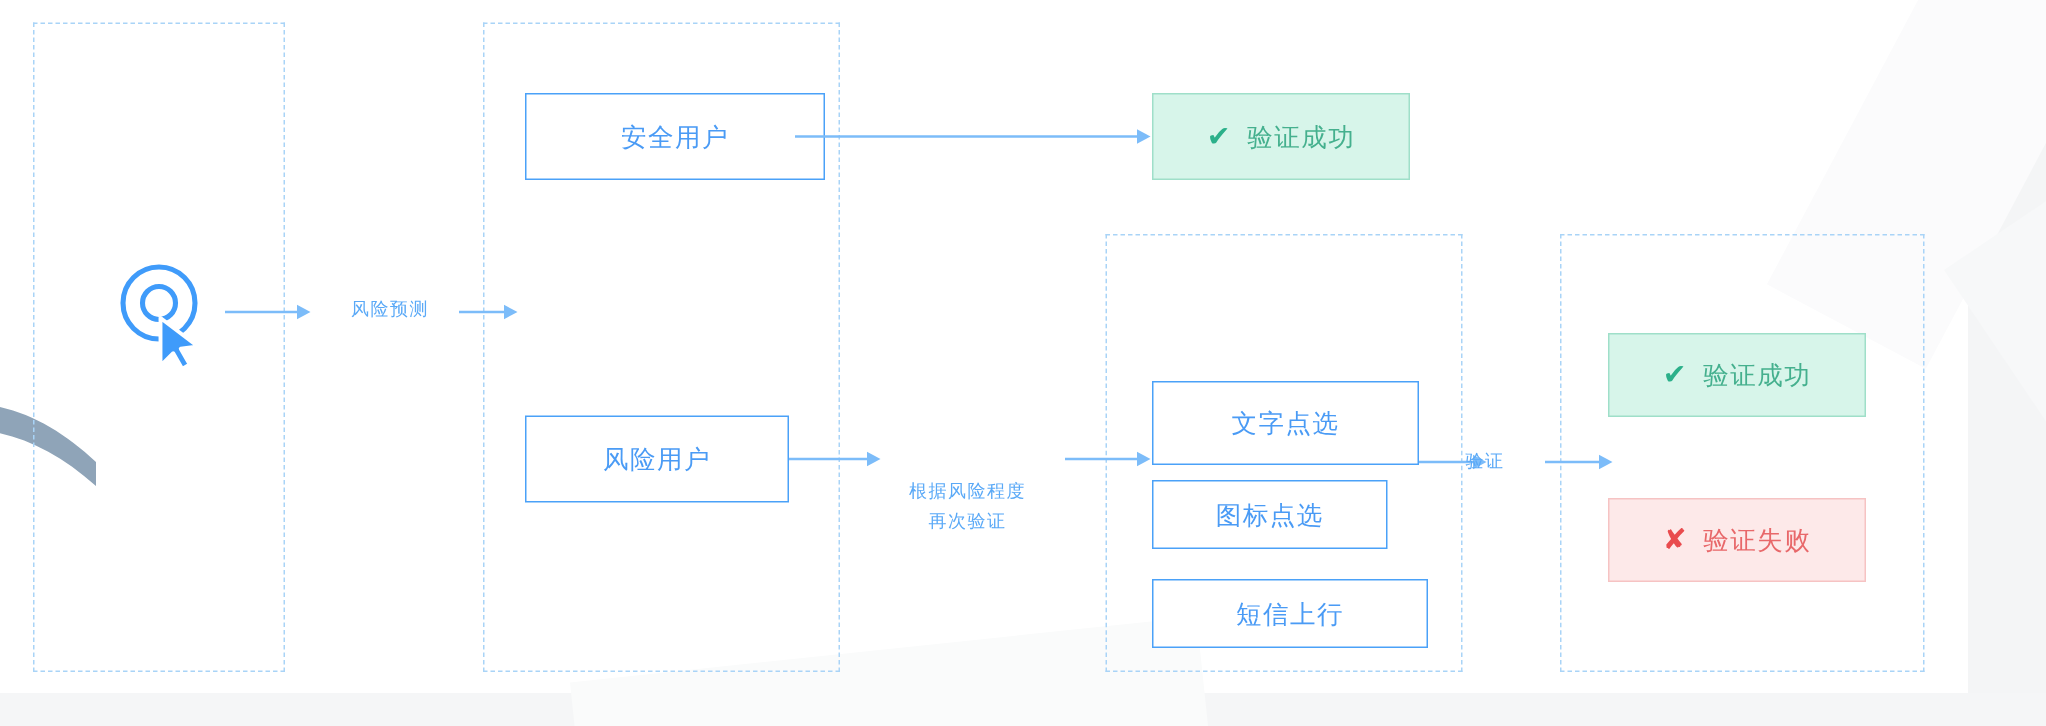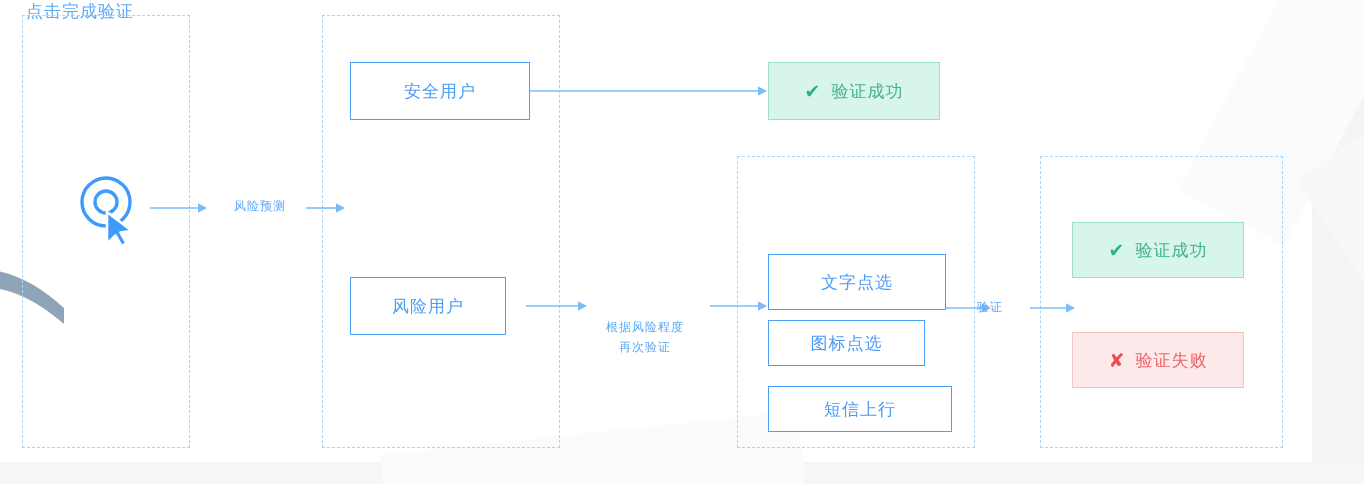--- a/index.html
+++ b/index.html
@@ -54,22 +54,22 @@
   .node{
     position:absolute;
     box-sizing:border-box;
     border:1.6px solid #4aa1f8;
     background:#ffffff;
     color:#4a9bf5;
     font-size:17px;
     display:flex;align-items:center;justify-content:center;
     letter-spacing:1px;
   }
-  #node-safe-user {left:350px;top:62px; width:180px;height:58px;}
-  #node-risk-user {left:350px;top:277px;width:156px;height:58px;}
+  #node-safe-user {left:350px;top:62px; width:200px;height:58px;}
+  #node-risk-user {left:350px;top:277px;width:176px;height:58px;}
 
   #node-method-0{left:768px;top:188px;width:178px;height:46px;}
   #node-method-1{left:768px;top:254px;width:178px;height:56px;}
   #node-method-2{left:768px;top:320px;width:157px;height:46px;}
   #node-method-3{left:768px;top:386px;width:184px;height:46px;}
 
   
   .status{
     position:absolute;box-sizing:border-box;
     display:flex;align-items:center;justify-content:center;
@@ -121,21 +121,20 @@
   <div class="panel" id="panel-entry"></div>
   <div class="panel" id="panel-classify"></div>
   <div class="panel" id="panel-methods"></div>
   <div class="panel" id="panel-result"></div>
 
   <svg id="icon-click-ring" viewBox="0 0 64 76">
     <circle cx="30" cy="30" r="24" fill="none" stroke="#3f9bfa" stroke-width="3.4"></circle>
     <circle cx="30" cy="30" r="11" fill="none" stroke="#3f9bfa" stroke-width="3.4"></circle>
     <path d="M31 40 L31 72 L39.5 63.5 L45.5 74 L50.5 71 L44.5 60.5 L56 59 Z" fill="#3f9bfa" stroke="#ffffff" stroke-width="2.6" stroke-linejoin="round"></path>
   </svg>
-  <div id="label-entry-cta">点击完成验证</div>
 
   <svg class="conn" style="left:150px;top:196px;width:58px;height:24px;" viewBox="0 0 58 24">
     <line x1="0" y1="12" x2="48" y2="12" stroke="#7cbcf9" stroke-width="1.6"></line>
     <path d="M48 7.2 L57 12 L48 16.8 Z" fill="#7cbcf9"></path>
   </svg>
   <div class="flow-label" id="label-risk-predict">风险预测</div>
 
   <svg class="conn" style="left:306px;top:196px;width:40px;height:24px;" viewBox="0 0 40 24">
     <line x1="0" y1="12" x2="30" y2="12" stroke="#7cbcf9" stroke-width="1.6"></line>
     <path d="M30 7.2 L39 12 L30 16.8 Z" fill="#7cbcf9"></path>

